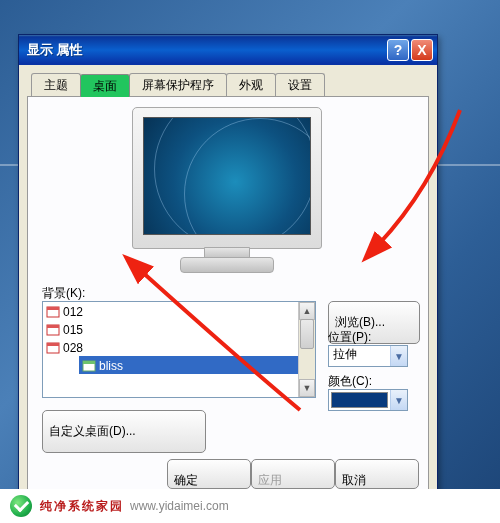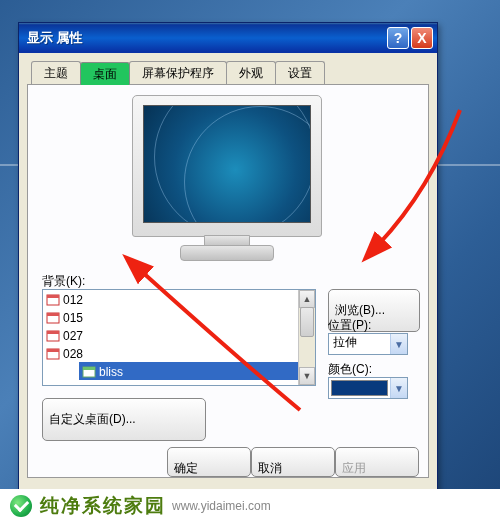--- a/index.html
+++ b/index.html
@@ -1,18 +1,18 @@
 <!DOCTYPE html>
 <html><head>
 <meta charset="utf-8">
 <style>
   html,body{margin:0;padding:0;width:500px;height:523px;background:#3b6ea5;overflow:hidden;font-family:"Microsoft YaHei","SimSun",Tahoma,sans-serif;font-size:12px;}
   .desk{position:absolute;inset:0;background:linear-gradient(135deg,#2c5d94 0%,#4b80b8 40%,#2d5e96 70%,#1c4476 100%);}
   .desk:before{content:"";position:absolute;left:0;right:0;top:164px;height:2px;background:rgba(255,255,255,.35);}
-  .dlg{position:absolute;left:18px;top:22px;width:418px;height:468px;background:#ece9d8;border:1px solid #0a246a;box-shadow:2px 3px 6px rgba(0,0,0,.35);}
+  .dlg{position:absolute;left:18px;top:34px;width:418px;height:468px;background:#ece9d8;border:1px solid #0a246a;box-shadow:2px 3px 6px rgba(0,0,0,.35);}
   .titlebar{height:30px;background:linear-gradient(#3a6ea5,#0a369a 6%,#0a5fce 50%,#0832a5 95%);display:flex;align-items:center;padding:0 4px 0 8px;color:#fff;font-weight:bold;font-size:13px;}
   .titlebar .titletxt{flex:1;text-shadow:1px 1px 0 rgba(0,0,0,.35);}
   .winbtns{display:flex;gap:2px;}
   .winbtn{width:20px;height:20px;border:1px solid #fff;border-radius:3px;display:flex;align-items:center;justify-content:center;font-weight:bold;color:#fff;font-size:14px;line-height:1;}
   .winbtn.help{background:linear-gradient(#6fa6e8,#2f66c4);}
   .winbtn.close{background:linear-gradient(#f08b77,#d43a1b);}
   .inner{position:absolute;left:8px;right:8px;top:38px;bottom:10px;}
   .tabbar{display:flex;margin-left:4px;}
   .tab{padding:3px 12px 2px;border:1px solid #999;border-bottom:none;background:#ece9d8;border-radius:3px 3px 0 0;margin-right:-1px;position:relative;}
   .tab.active{background:#22c55e;border-color:#888;top:1px;z-index:2;}
@@ -57,21 +57,21 @@
   .dbtns .btn.disabled{color:#9c9c9c;}
 
   
   .arrow{position:absolute;pointer-events:none;}
   .arrow svg{overflow:visible;}
 
   
   .footer{position:absolute;left:0;right:0;bottom:0;height:34px;background:#fff;display:flex;align-items:center;padding:0 10px;}
   .logo{width:22px;height:22px;border-radius:50%;background:radial-gradient(circle at 35% 35%,#7fe87f,#1fae4b 60%,#0c7a30);margin-right:8px;display:flex;align-items:center;justify-content:center;}
   .logo:before{content:"";width:10px;height:6px;border-left:3px solid #fff;border-bottom:3px solid #fff;transform:rotate(-45deg);margin-top:-3px;}
-  .footer .ft-main{font-size:19px;color:#4d7c0f;font-weight:bold;letter-spacing:2px;}
+  .footer .ft-main{font-size:12px;color:#b91c1c;font-weight:bold;letter-spacing:2px;}
   .footer .ft-sub{font-size:12px;color:#888;margin-left:6px;}
 </style>
 </head>
 <body>
 
 <div class="desk"></div>
 
 <div class="dlg">
   <div class="titlebar">
     <span class="titletxt">显示 属性</span>
@@ -120,29 +120,20 @@
             </span>
           <span class="txt">015</span>
         </div>
         <div class="li">
           <span class="ic">
               <svg width="14" height="14">
                 <rect x="1" y="2" width="12" height="10" fill="#fff" stroke="#c33"></rect>
                 <rect x="1" y="2" width="12" height="3" fill="#d55"></rect>
               </svg>
             </span>
-          <span class="txt">027</span>
-        </div>
-        <div class="li">
-          <span class="ic">
-              <svg width="14" height="14">
-                <rect x="1" y="2" width="12" height="10" fill="#fff" stroke="#c33"></rect>
-                <rect x="1" y="2" width="12" height="3" fill="#d55"></rect>
-              </svg>
-            </span>
           <span class="txt">028</span>
         </div>
         <div class="li sel">
           <span class="ic">
               <svg width="14" height="14">
                 <rect x="1" y="2" width="12" height="10" fill="#fff" stroke="#6a6"></rect>
                 <rect x="1" y="2" width="12" height="3" fill="#6ec36e"></rect>
               </svg>
             </span>
           <span class="txt">bliss</span>
@@ -167,22 +158,22 @@
       <div class="colorbox">
         <div class="swatch" style="background: rgb(8, 58, 125);"></div>
         <span class="dd">▼</span>
       </div>
 
       <div class="btn customize">自定义桌面(D)...</div>
     </div>
 
     <div class="dbtns">
       <div class="btn">确定</div>
+      <div class="btn disabled">应用</div>
       <div class="btn">取消</div>
-      <div class="btn disabled">应用</div>
     </div>
   </div>
 </div>
 
 <div class="arrow" style="left:110px;top:240px;">
   <svg width="210" height="180">
     <defs>
         <marker id="ah1" markerWidth="10" markerHeight="10" refX="2" refY="3" orient="auto">
           <path d="M0,0 L0,6 L8,3 z" fill="#e21"></path>
         </marker>

